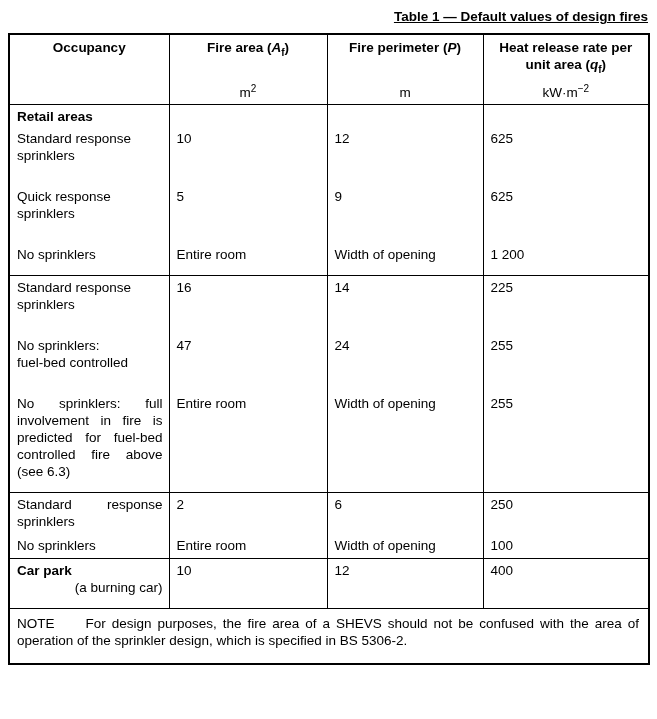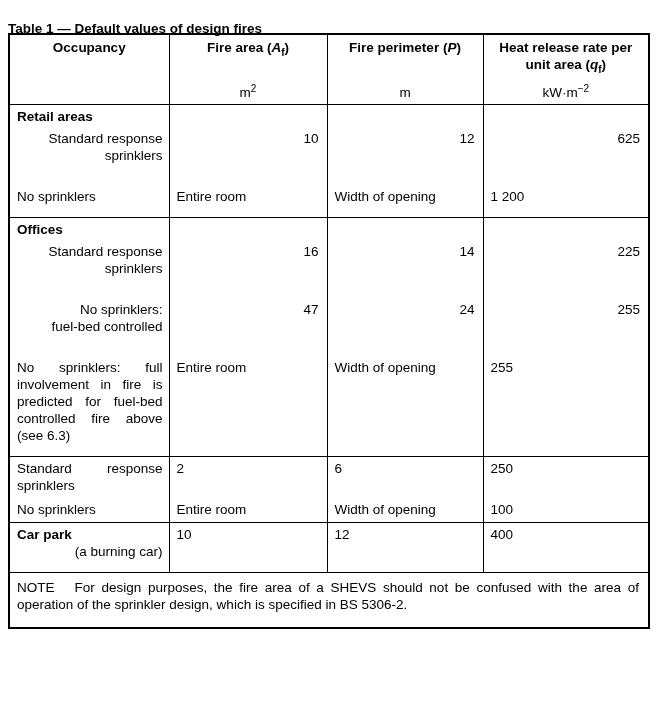--- a/index.html
+++ b/index.html
@@ -13,25 +13,26 @@
     height: 719px;
     background: #ffffff;
     color: #000000;
     font-family: "Liberation Sans", "DejaVu Sans", sans-serif;
     font-size: 13.5px;
     line-height: 1.26;
     overflow: hidden;
   }
   .title {
     position: absolute;
-    top: 20px;
+    top: 8px;
     left: 8px;
     width: 640px;
-    text-align: left;
+    text-align: right;
     font-weight: bold;
+    text-decoration: underline;
   }
   table.tbl {
     position: absolute;
     top: 33px;
     left: 8px;
     width: 640px;
     border-collapse: collapse;
     border: 2px solid #000;
     table-layout: fixed;
   }
@@ -63,35 +64,35 @@
     text-align: center;
   }
   .hl { display: block; }
   .hu { display: block; font-weight: normal; }
   .sym { font-style: italic; }
   sub { font-size: 10px; line-height: 0; }
   sup { font-size: 10px; line-height: 0; }
 
   tr.hrow td { padding-bottom: 2px; font-weight: bold; }
   tr.hrow-hotel td { padding-bottom: 16px; font-weight: bold; }
-  tr.g td { padding-bottom: 21px; text-align: right; }
+  tr.g td { padding-bottom: 21px; }
   tr.endpad td { padding-bottom: 12px; }
 
   td.occ { padding-right: 6px; }
   .ws { white-space: pre-line; }
   .just { text-align: justify; }
 
   td.cp b { display: block; }
   .blk { display: block; text-align: right; }
 
   td.note, td.fnote {
     text-align: justify;
     padding: 6px 9px 14px 7px;
   }
-  .nlabel { margin-right: 20px; }
+  .nlabel { margin-right: 31px; }
 </style>
 </head>
 <body>
 
 <div class="page">
 
   <div class="title">Table 1 — Default values of design fires</div>
 
   <table class="tbl">
     <colgroup>
@@ -137,35 +138,36 @@
         <td></td>
         <td></td>
       </tr>
       <tr class="g">
         <td class="occ ws">Standard response
 sprinklers</td>
         <td>10</td>
         <td>12</td>
         <td>625</td>
       </tr>
+      <tr class="g">
+        <td class="occ ws">Quick response
+sprinklers</td>
+        <td>5</td>
+        <td>9</td>
+        <td>625</td>
+      </tr>
       <tr class="endpad">
         <td class="occ">No sprinklers</td>
         <td>Entire room</td>
         <td>Width of opening</td>
         <td>1 200</td>
       </tr>
     </tbody>
 
     <tbody class="sec">
-      <tr class="hrow">
-        <td class="occ">Offices</td>
-        <td></td>
-        <td></td>
-        <td></td>
-      </tr>
       <tr class="g">
         <td class="occ ws">Standard response
 sprinklers</td>
         <td>16</td>
         <td>14</td>
         <td>225</td>
       </tr>
       <tr class="g">
         <td class="occ ws">No sprinklers:
 fuel-bed controlled</td>

